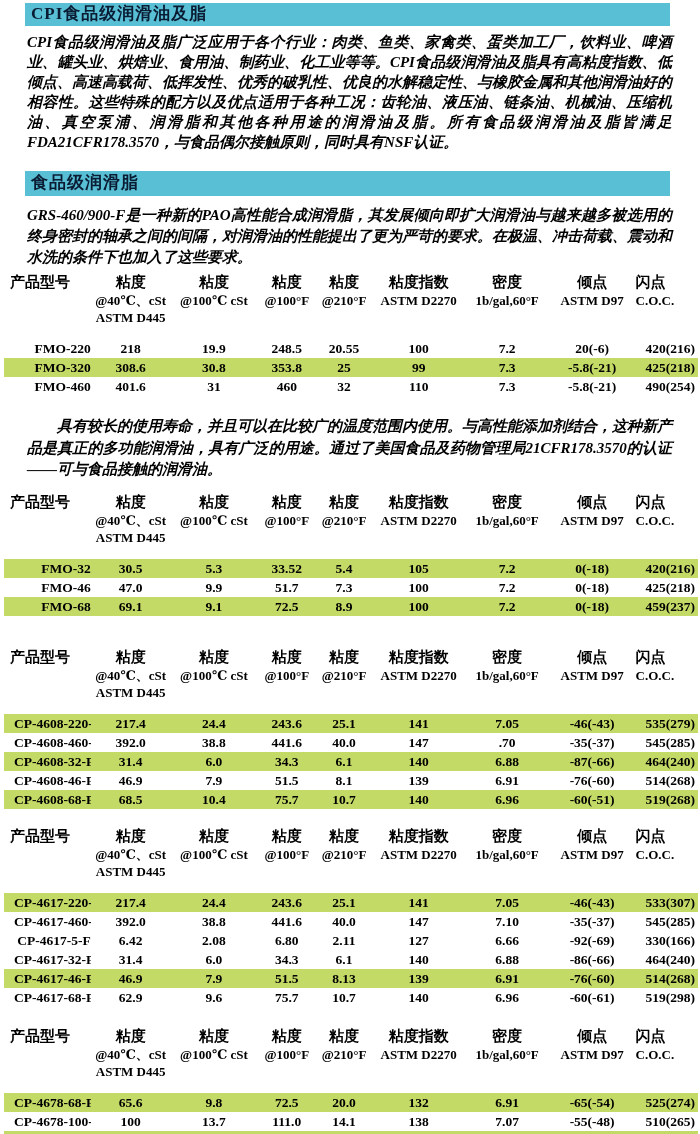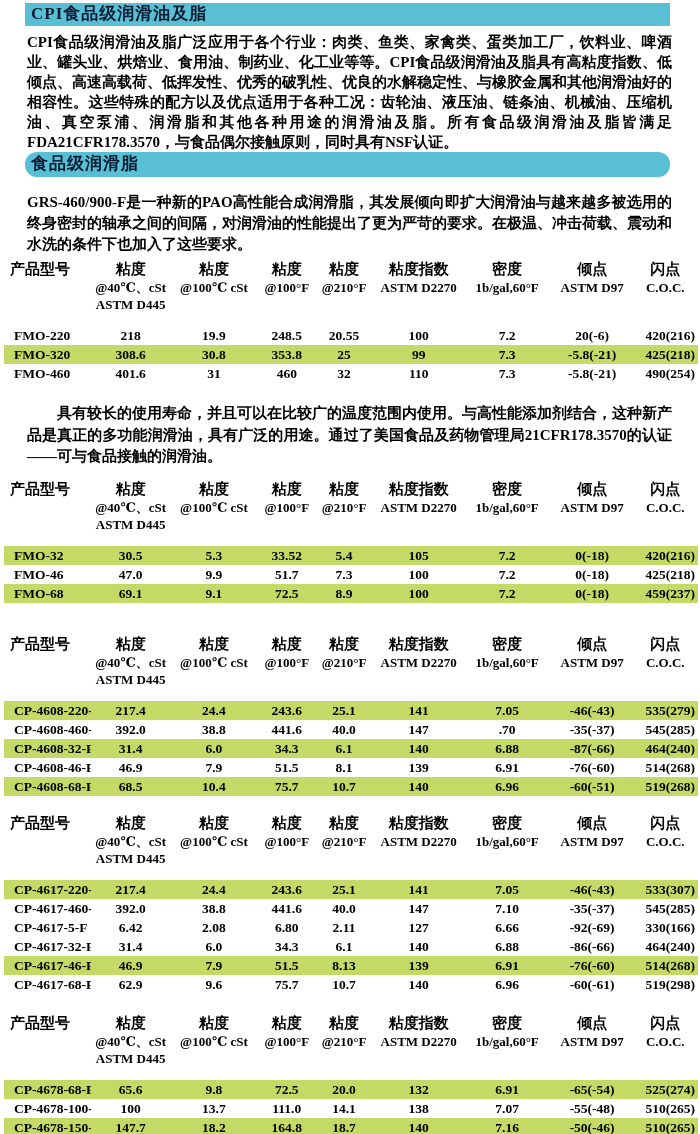--- a/index.html
+++ b/index.html
@@ -17,30 +17,31 @@
   .section-bar {
     margin-left: 25px;
     width: 645px;
     background: var(--bar-bg, #58bfd4);
     color: var(--bar-fg, #0a1c33);
     font-size: 17px;
     line-height: 20px;
     padding: 1px 4px 2px 6px;
     letter-spacing: 1px;
   }
-  .bar2 { margin-top: 0; padding-top: 2px; padding-bottom: 3px; border-radius: 12px; }
+  .bar2 { margin-top: 19px; padding-top: 2px; padding-bottom: 3px; }
 
   
   .body-text {
     margin: 6px 28px 0 27px;
     font-size: 15px;
     line-height: 20px;
     text-align: justify;
+    font-style: italic;
   }
-  .para-grease { line-height: 21px; margin-top: 15px; }
+  .para-grease { line-height: 21px; margin-top: 9px; }
   .para-mid { line-height: 21.5px; margin-top: 20px; text-indent: 2em; }
 
   
   table.spec-table {
     width: 694px;
     margin-left: 4px;
     border-collapse: collapse;
     table-layout: fixed;
   }
   .t1 { margin-top: 3px; }
@@ -57,23 +58,23 @@
   }
   table.spec-table thead tr.h0 th { font-size: 15px; line-height: 19px; padding-top: 2px; }
   table.spec-table thead tr.h1 th { font-size: 13px; line-height: 17px; }
   table.spec-table thead tr.h2 th { font-size: 13px; line-height: 17px; padding-bottom: 13px; }
   table.spec-table thead th.prod { text-align: left; padding-left: 6px; }
   table.spec-table tbody td {
     font-size: 13.5px;
     line-height: 19px;
     padding: 0;
   }
-  table.spec-table tbody td.prod { text-align: left; padding-left: 10px; margin-top: 12px; }
+  table.spec-table tbody td.prod { text-align: right; padding-left: 10px; margin-top: 12px; }
   table.spec-table tbody td.last { text-align: right; padding-right: 3px; }
-  table.spec-table thead th.last { text-align: center; padding-right: 3px; }
+  table.spec-table thead th.last { text-align: left; padding-right: 3px; }
   table.spec-table tbody tr.hl { background: var(--hl-bg, #c3da66); }
 </style>
 </head>
 <body>
 
 <div class="page">
 
   <div class="section-bar">CPI食品级润滑油及脂</div>
 
   <p class="body-text para-intro">CPI食品级润滑油及脂广泛应用于各个行业：肉类、鱼类、家禽类、蛋类加工厂，饮料业、啤酒业、罐头业、烘焙业、食用油、制药业、化工业等等。CPI食品级润滑油及脂具有高粘度指数、低倾点、高速高载荷、低挥发性、优秀的破乳性、优良的水解稳定性、与橡胶金属和其他润滑油好的相容性。这些特殊的配方以及优点适用于各种工况：齿轮油、液压油、链条油、机械油、压缩机油、真空泵浦、润滑脂和其他各种用途的润滑油及脂。所有食品级润滑油及脂皆满足FDA21CFR178.3570，与食品偶尔接触原则，同时具有NSF认证。</p>

